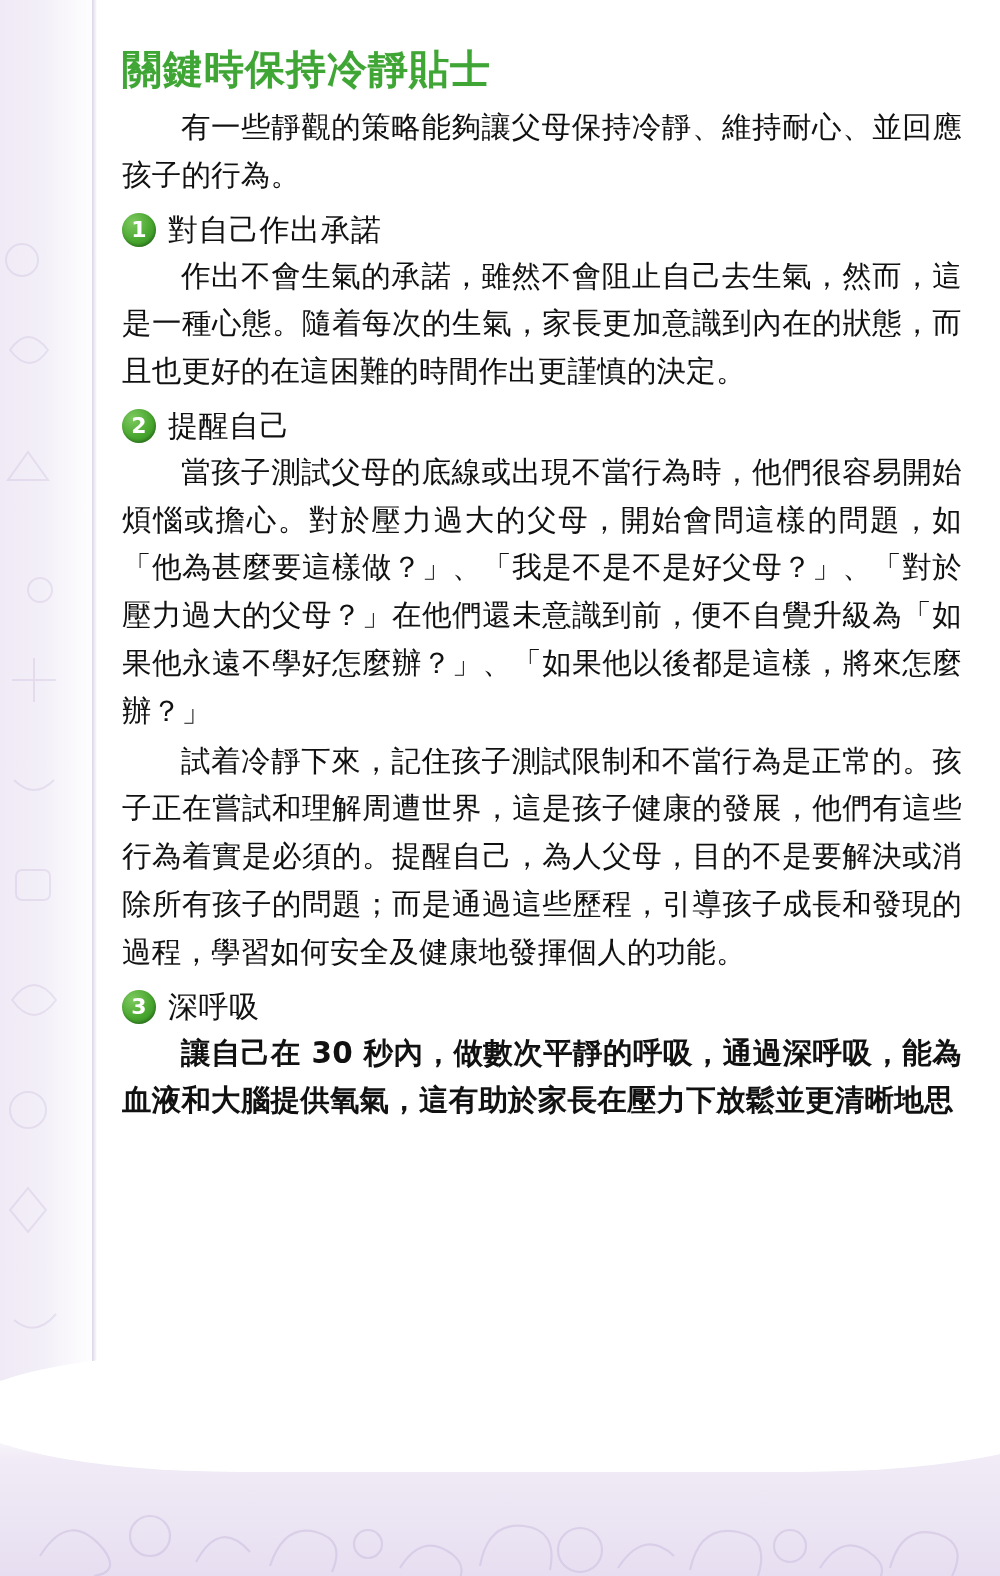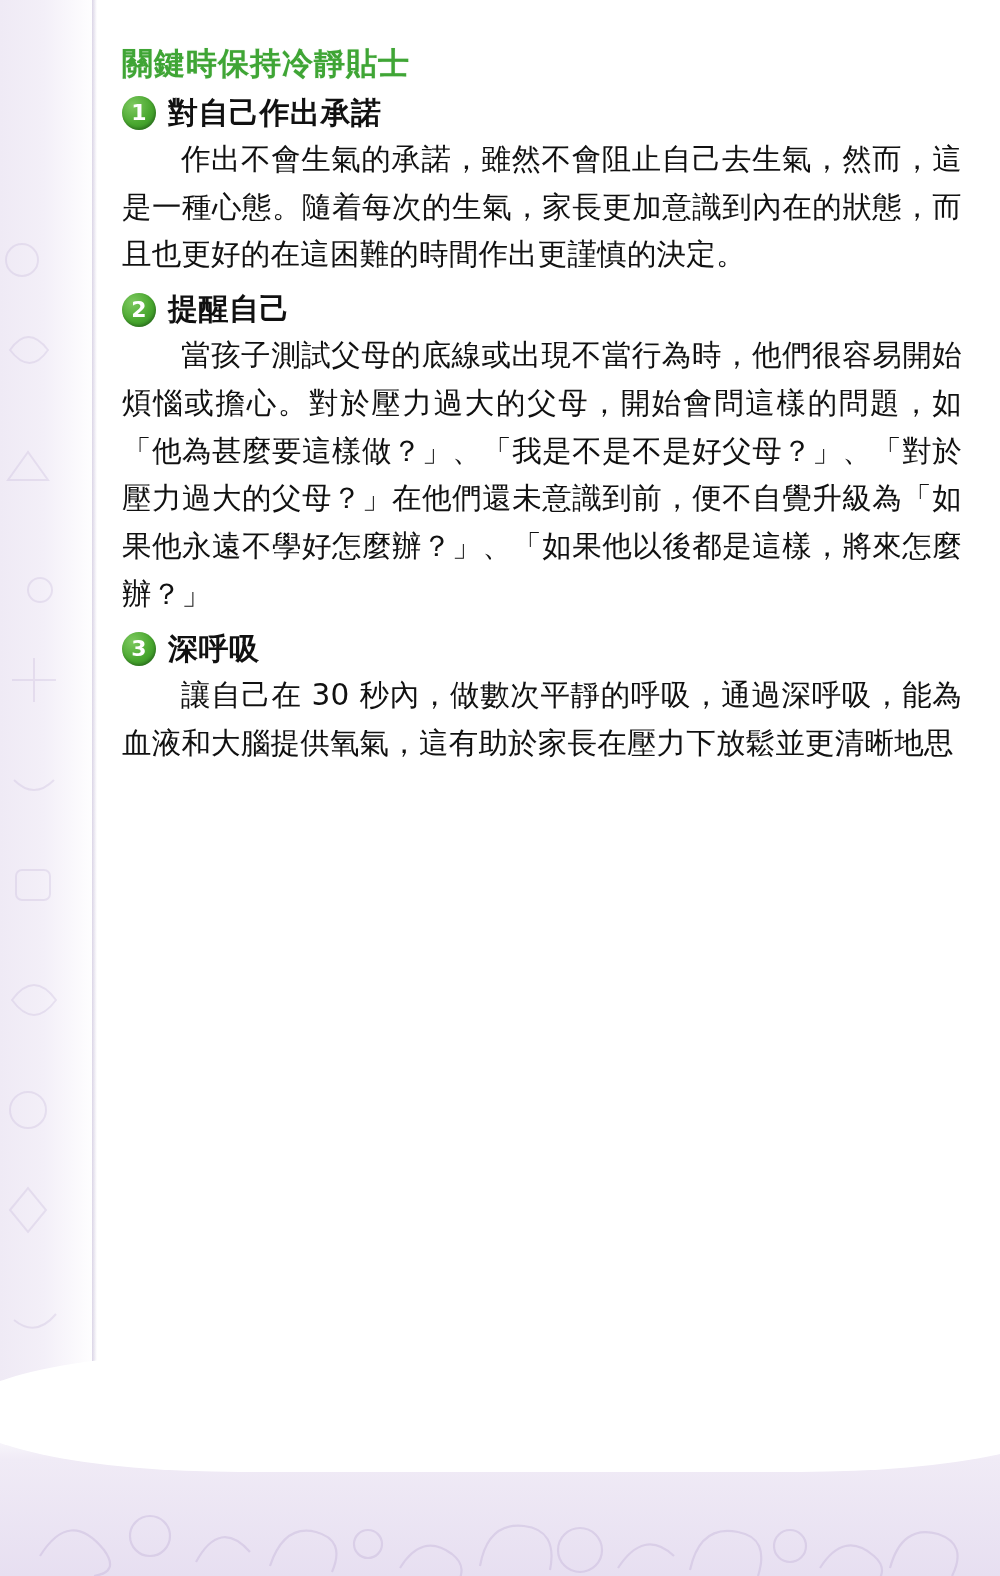--- a/index.html
+++ b/index.html
@@ -76,39 +76,40 @@
   .content {
     position: absolute;
     left: 122px;
     top: 44px;
     width: 840px;
   }
 
   h1.title {
     margin: 0 0 10px 0;
     font-family: "DejaVu Sans", "Liberation Sans", sans-serif;
-    font-size: 31px;
+    font-size: 40px;
     font-weight: bold;
     letter-spacing: 1px;
     color: #3fa535;
     line-height: 1.25;
     text-shadow: 0 0 1px rgba(63,165,53,0.35);
   }
 
   p.para {
     margin: 0 0 2px 0;
     font-size: 29.5px;
     line-height: 1.62;
     color: #111111;
     text-indent: 2em;
     text-align: justify;
     letter-spacing: 0.2px;
   }
   p.para.tight {
     margin-bottom: 0;
+    font-weight: bold;
   }
 
   .item-head {
     display: flex;
     align-items: center;
     gap: 12px;
     margin: 10px 0 2px 0;
   }
   .num-badge {
     flex: 0 0 auto;
@@ -119,21 +120,21 @@
     color: #ffffff;
     font-size: 22px;
     font-weight: bold;
     line-height: 34px;
     text-align: center;
     box-shadow: inset -1px -2px 3px rgba(0,0,0,0.25);
     font-family: "DejaVu Sans", "Liberation Sans", sans-serif;
   }
   .item-title {
     font-size: 30px;
-    font-weight: bold;
+    font-weight: normal;
     color: #111111;
     letter-spacing: 0.5px;
   }
 </style>
 </head>
 <body>
 
 <div class="page">
   <div class="left-band"></div>
   <div class="left-band-edge"></div>
@@ -172,32 +173,34 @@
       <circle cx="790" cy="110" r="16"></circle>
       <path d="M820 132 q24 -38 54 -12 q16 14 0 30"></path>
       <path d="M890 132 q12 -44 48 -34 q30 10 14 42"></path>
     </g>
   </svg>
 
   <div class="content">
 
     <h1 class="title">關鍵時保持冷靜貼士</h1>
 
+    <p class="para">有一些靜觀的策略能夠讓父母保持冷靜、維持耐心、並回應孩子的行為。</p>
 
     <div class="item-head">
       <span class="num-badge">1</span>
       <span class="item-title">對自己作出承諾</span>
     </div>
     <p class="para">作出不會生氣的承諾，雖然不會阻止自己去生氣，然而，這是一種心態。隨着每次的生氣，家長更加意識到內在的狀態，而且也更好的在這困難的時間作出更謹慎的決定。</p>
 
     <div class="item-head">
       <span class="num-badge">2</span>
       <span class="item-title">提醒自己</span>
     </div>
     <p class="para">當孩子測試父母的底線或出現不當行為時，他們很容易開始煩惱或擔心。對於壓力過大的父母，開始會問這樣的問題，如「他為甚麼要這樣做？」、「我是不是不是好父母？」、「對於壓力過大的父母？」在他們還未意識到前，便不自覺升級為「如果他永遠不學好怎麼辦？」、「如果他以後都是這樣，將來怎麼辦？」</p>
+    <p class="para">試着冷靜下來，記住孩子測試限制和不當行為是正常的。孩子正在嘗試和理解周遭世界，這是孩子健康的發展，他們有這些行為着實是必須的。提醒自己，為人父母，目的不是要解決或消除所有孩子的問題；而是通過這些歷程，引導孩子成長和發現的過程，學習如何安全及健康地發揮個人的功能。</p>
 
     <div class="item-head">
       <span class="num-badge">3</span>
       <span class="item-title">深呼吸</span>
     </div>
     <p class="para tight">讓自己在 30 秒內，做數次平靜的呼吸，通過深呼吸，能為血液和大腦提供氧氣，這有助於家長在壓力下放鬆並更清晰地思</p>
 
   </div>
 </div>
 

